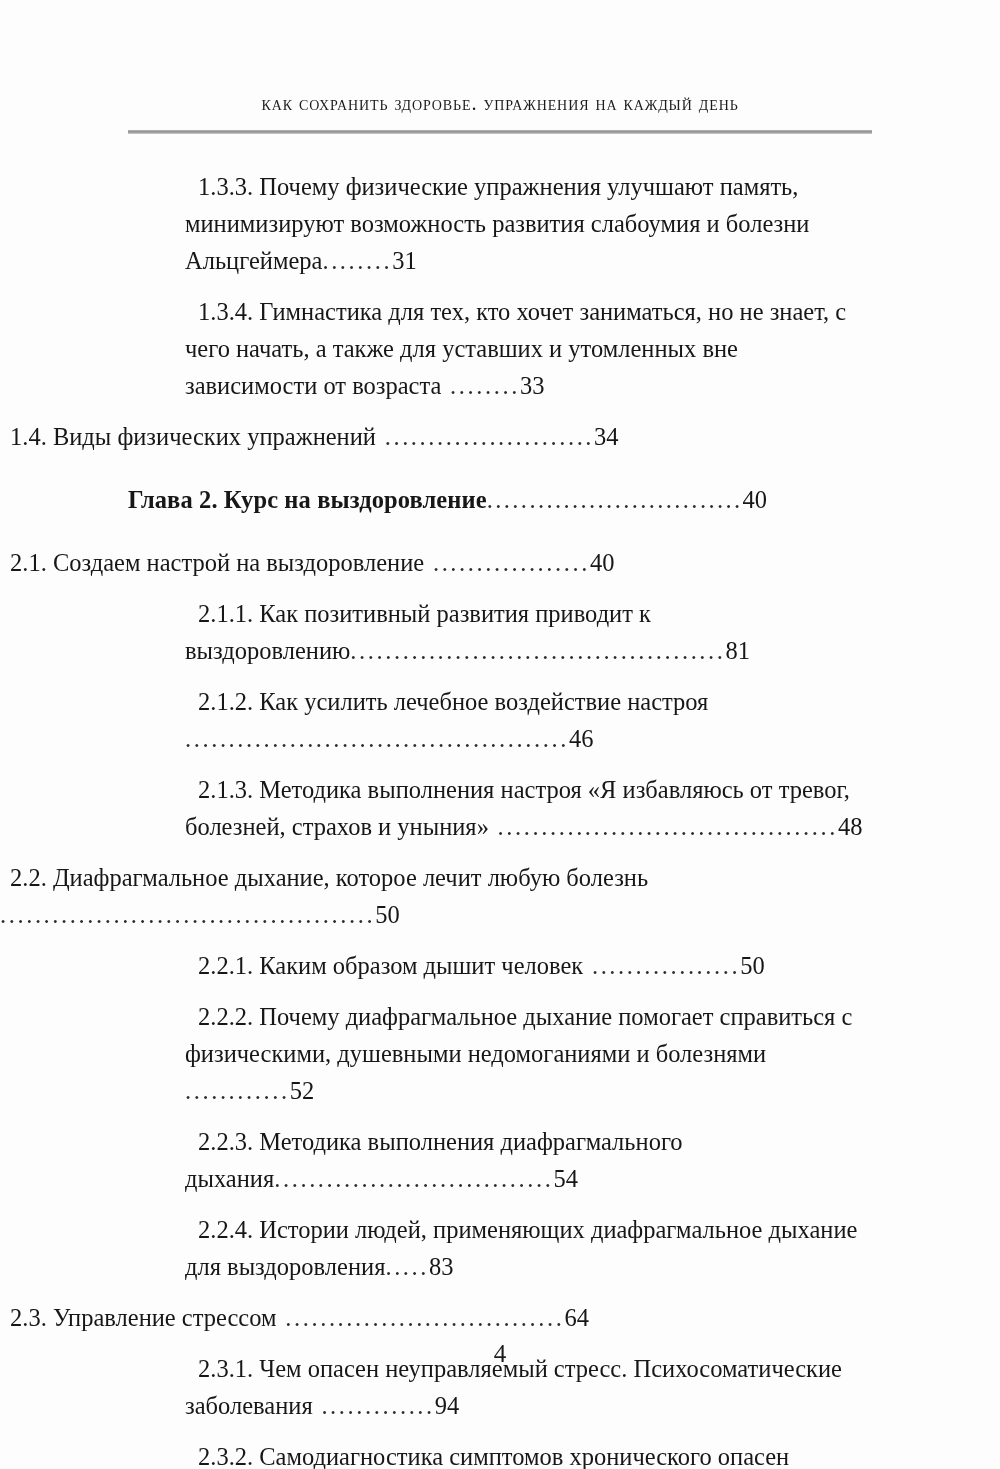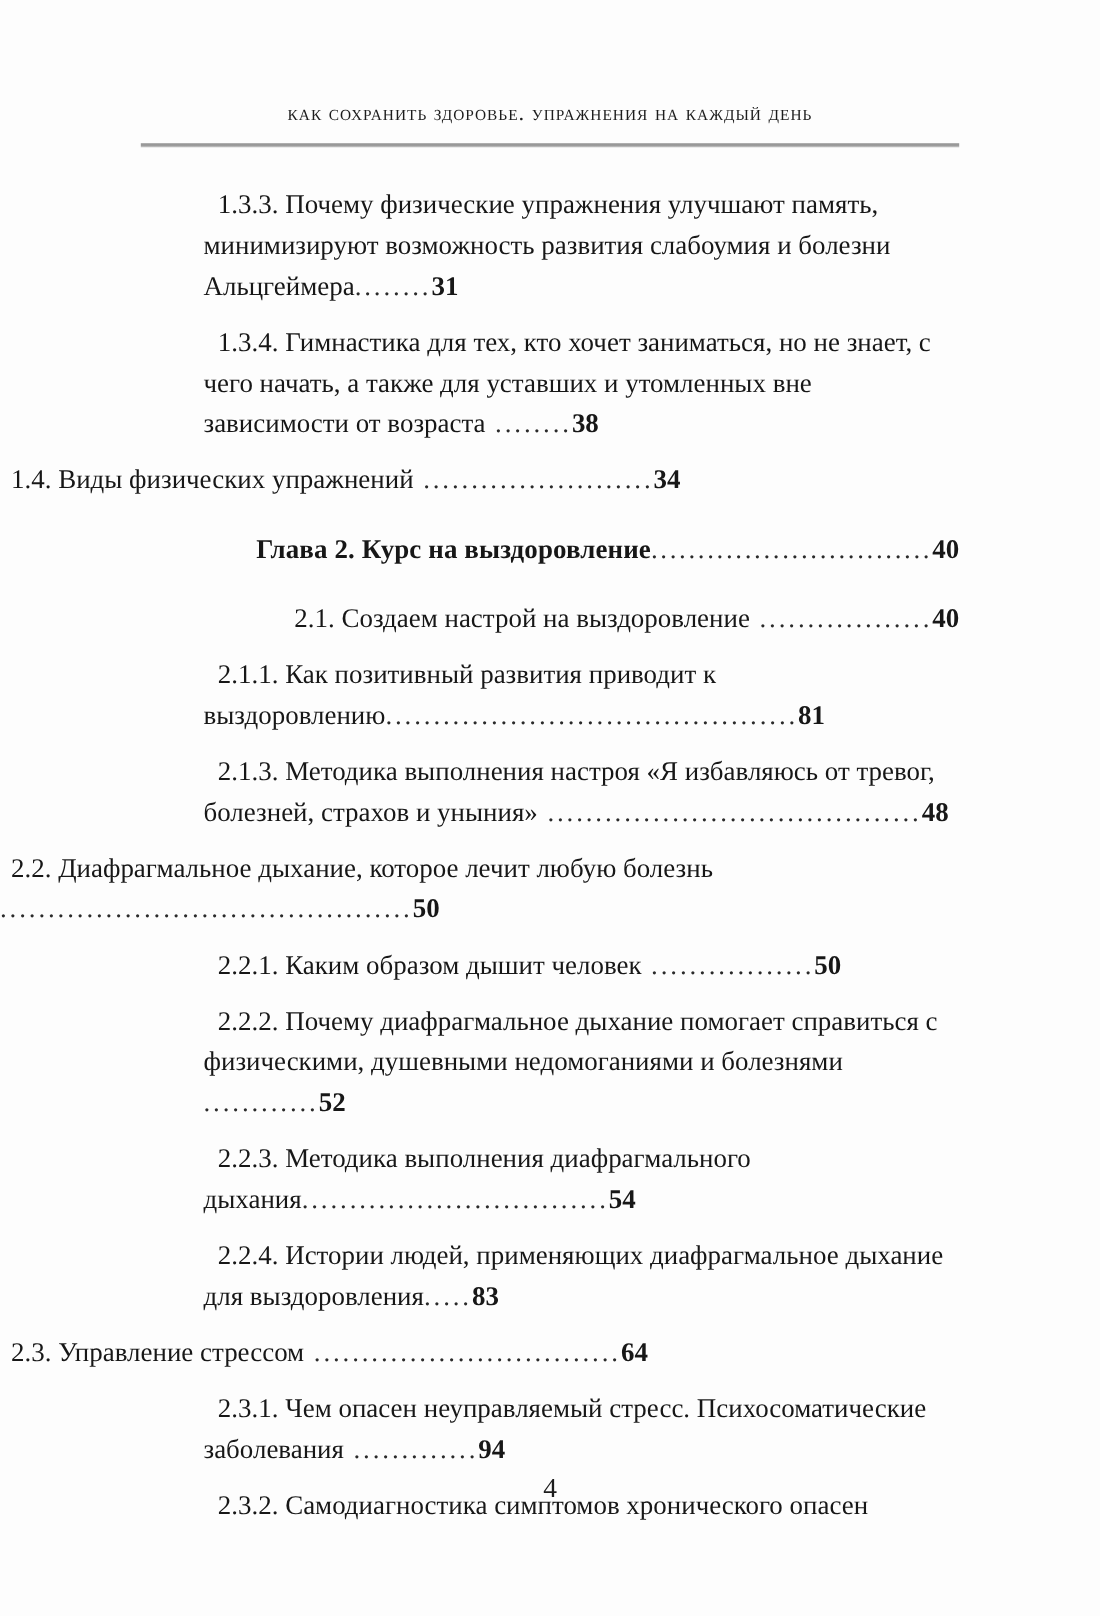--- a/index.html
+++ b/index.html
@@ -82,25 +82,25 @@
   }
 
   
   .leader {
     white-space: nowrap;
     letter-spacing: 2.6px;
     color: #2a2a2a;
   }
   .pageno {
     letter-spacing: 0;
-    font-weight: bold;
+    font-weight: normal;
   }
   .lvl-1 .leader { letter-spacing: 2.4px; font-weight: normal; }
 
-  .gap-before { margin-top: 26px; text-align: right; }
+  .gap-before { margin-top: 26px; }
 
   
   .folio {
     position: absolute;
     left: 0;
     top: 1340px;
     width: 1000px;
     text-align: center;
     font-size: 25px;
     color: #1c1c1c;
@@ -111,25 +111,26 @@
 
 <div class="page">
 
   <div class="running-head">
     <span class="rh-text">Как сохранить здоровье. Упражнения на каждый день</span>
   </div>
   <div class="rh-rule"></div>
 
   <div class="toc" id="toc-list">
       <p class="toc-entry lvl-3"><span>1.3.3. Почему физические упражнения улучшают память, минимизируют возможность развития слабоумия и болезни Альцгеймера</span><span class="leader">........</span><span class="pageno">31</span></p>
-      <p class="toc-entry lvl-3"><span>1.3.4. Гимнастика для тех, кто хочет заниматься, но не знает, с чего начать, а также для уставших и утомленных вне зависимости от возраста</span><span class="leader"> ........</span><span class="pageno">38</span></p>
+      <p class="toc-entry lvl-3"><span>1.3.4. Гимнастика для тех, кто хочет заниматься, но не знает, с чего начать, а также для уставших и утомленных вне зависимости от возраста</span><span class="leader"> ........</span><span class="pageno">33</span></p>
       <p class="toc-entry lvl-2"><span>1.4. Виды физических упражнений</span><span class="leader"> ........................</span><span class="pageno">34</span></p>
       <p class="toc-entry lvl-1 gap-before"><span>Глава 2. Курс на выздоровление</span><span class="leader">..............................</span><span class="pageno">40</span></p>
       <p class="toc-entry lvl-2 gap-before"><span>2.1. Создаем настрой на выздоровление</span><span class="leader"> ..................</span><span class="pageno">40</span></p>
       <p class="toc-entry lvl-3"><span>2.1.1. Как позитивный развития приводит к выздоровлению</span><span class="leader">...........................................</span><span class="pageno">81</span></p>
+      <p class="toc-entry lvl-3"><span>2.1.2. Как усилить лечебное воздействие настроя</span><span class="leader"> ............................................</span><span class="pageno">46</span></p>
       <p class="toc-entry lvl-3"><span>2.1.3. Методика выполнения настроя «Я избавляюсь от тревог, болезней, страхов и уныния»</span><span class="leader"> .......................................</span><span class="pageno">48</span></p>
       <p class="toc-entry lvl-2"><span>2.2. Диафрагмальное дыхание, которое лечит любую болезнь</span><span class="leader"> ...........................................</span><span class="pageno">50</span></p>
       <p class="toc-entry lvl-3"><span>2.2.1. Каким образом дышит человек</span><span class="leader">  .................</span><span class="pageno">50</span></p>
       <p class="toc-entry lvl-3"><span>2.2.2. Почему диафрагмальное дыхание помогает справиться с физическими, душевными недомоганиями и болезнями</span><span class="leader"> ............</span><span class="pageno">52</span></p>
       <p class="toc-entry lvl-3"><span>2.2.3. Методика выполнения диафрагмального дыхания</span><span class="leader">................................</span><span class="pageno">54</span></p>
       <p class="toc-entry lvl-3"><span>2.2.4. Истории людей, применяющих диафрагмальное дыхание для выздоровления</span><span class="leader">.....</span><span class="pageno">83</span></p>
       <p class="toc-entry lvl-2"><span>2.3. Управление стрессом</span><span class="leader"> ................................</span><span class="pageno">64</span></p>
       <p class="toc-entry lvl-3"><span>2.3.1. Чем опасен неуправляемый стресс. Психосоматические заболевания</span><span class="leader"> .............</span><span class="pageno">94</span></p>
       <p class="toc-entry lvl-3"><span>2.3.2. Самодиагностика симптомов хронического опасен</span></p>
     </div>

